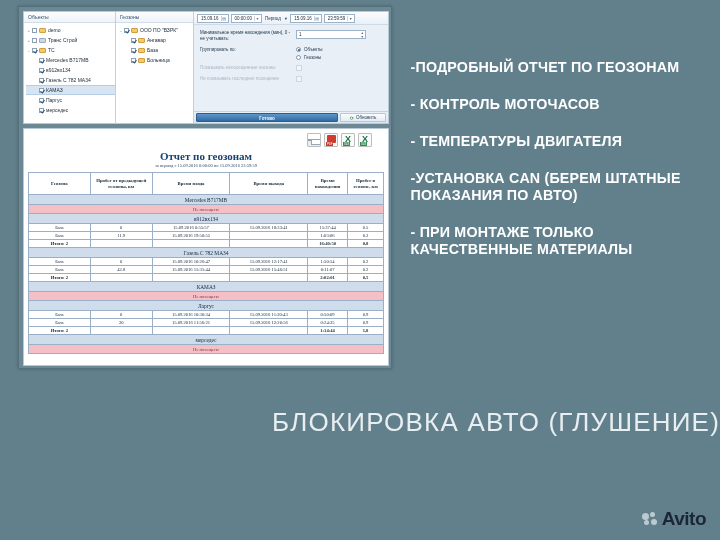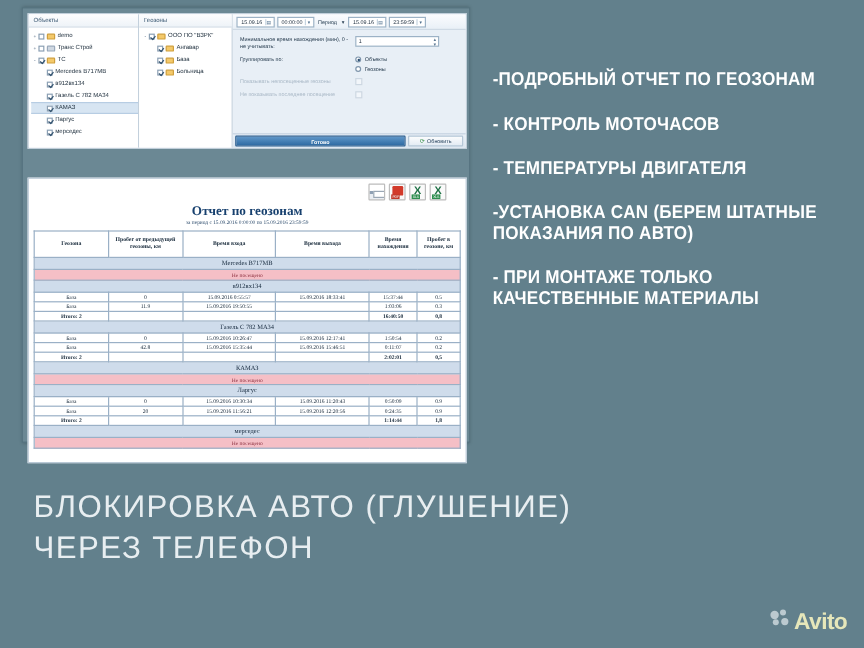--- a/index.html
+++ b/index.html
@@ -122,21 +122,21 @@
   .btn-refresh {
     width: 46px; height:9px; display:flex; align-items:center; justify-content:center; gap:2px;
     font-size:4.5px; color:#23405c;
     background: linear-gradient(#fbfcfd,#e4ecf4); border:1px solid #b6c7d7; border-radius:1px;
   }
   .refresh-icon { color:#2e8b40; font-size:5px; }
 
   
   .report {
     position:absolute; left:4px; top:121px; width:366px; height:238px;
-    background:#ffffff; border:1px solid #b9c9d6; overflow:hidden;margin-top:20px;
+    background:#ffffff; border:1px solid #b9c9d6; overflow:hidden;
   }
   .export-row { display:flex; justify-content:flex-end; gap:3px; padding:4px 16px 0 0; }
   .exp-ico {
     width:14px; height:14px; border:1px solid #bcbcbc; background:#fafafa;
     border-radius:1px; position:relative; overflow:hidden;
   }
   .ei-print { background: linear-gradient(#ffffff 0 45%, #8fa0b4 45% 62%, #e9edf2 62% 100%); }
   .ei-print::after{ content:""; position:absolute; left:3px; bottom:1px; width:8px; height:4px;
     background:#fff; border:1px solid #9aa7b5;}
   .ei-pdf::before{ content:""; position:absolute; left:2px; top:1px; width:9px; height:8px;
@@ -186,31 +186,30 @@
   .promo-line {
     font-family:"Liberation Sans", sans-serif;
     font-weight:bold; font-size:15.5px; line-height:17px;
     letter-spacing:.2px; margin-bottom:20px;
     text-transform:uppercase;
     transform: scaleX(0.92); transform-origin: center;
   }
   
   .headline {
     position:absolute; left:0; right:0; top:405px;
-    text-align:left; color:#e8eef1;
+    text-align:right; color:#e8eef1;
     font-family:"Liberation Sans", sans-serif;
     font-size:26px; line-height:34px; font-weight:300;
     letter-spacing:1.2px;
-    padding-left:28px;
   }
   
   .avito {
     position:absolute; right:14px; bottom:10px;
-    display:flex; align-items:flex-start; gap:4px;
-    color:#fef9c3; opacity:.85;
+    display:flex; align-items:center; gap:4px;
+    color:#0f172a; opacity:.85;
   }
   .avito-mark { position:relative; width:16px; height:14px; }
   .avito-mark i { position:absolute; border-radius:50%; background:#ccd8dd; display:block; }
   .am1 { left:0; top:1px; width:7px; height:7px; }
   .am2 { left:8px; top:0px; width:5px; height:5px; }
   .am3 { left:2px; top:8px; width:5px; height:5px; }
   .am4 { left:9px; top:7px; width:6px; height:6px; }
   .avito-word { font-size:19px; font-weight:bold; letter-spacing:-.5px; }
 </style>
 </head>
@@ -497,21 +496,20 @@
 <div class="promo">
   <div class="promo-line">-ПОДРОБНЫЙ ОТЧЕТ ПО ГЕОЗОНАМ</div>
   <div class="promo-line">- КОНТРОЛЬ МОТОЧАСОВ</div>
   <div class="promo-line">- ТЕМПЕРАТУРЫ ДВИГАТЕЛЯ</div>
   <div class="promo-line">-УСТАНОВКА CAN (БЕРЕМ ШТАТНЫЕ ПОКАЗАНИЯ ПО АВТО)</div>
   <div class="promo-line">- ПРИ МОНТАЖЕ ТОЛЬКО КАЧЕСТВЕННЫЕ МАТЕРИАЛЫ</div>
 </div>
 
 <div class="headline">
   <div>БЛОКИРОВКА АВТО (ГЛУШЕНИЕ)</div>
-  <div>ЧЕРЕЗ ТЕЛЕФОН</div>
 </div>
 
 <div class="avito">
   <span class="avito-mark">
     <i class="am1"></i>
       <i class="am2"></i>
       <i class="am3"></i>
       <i class="am4"></i>
   </span>
   <span class="avito-word">Avito</span>

